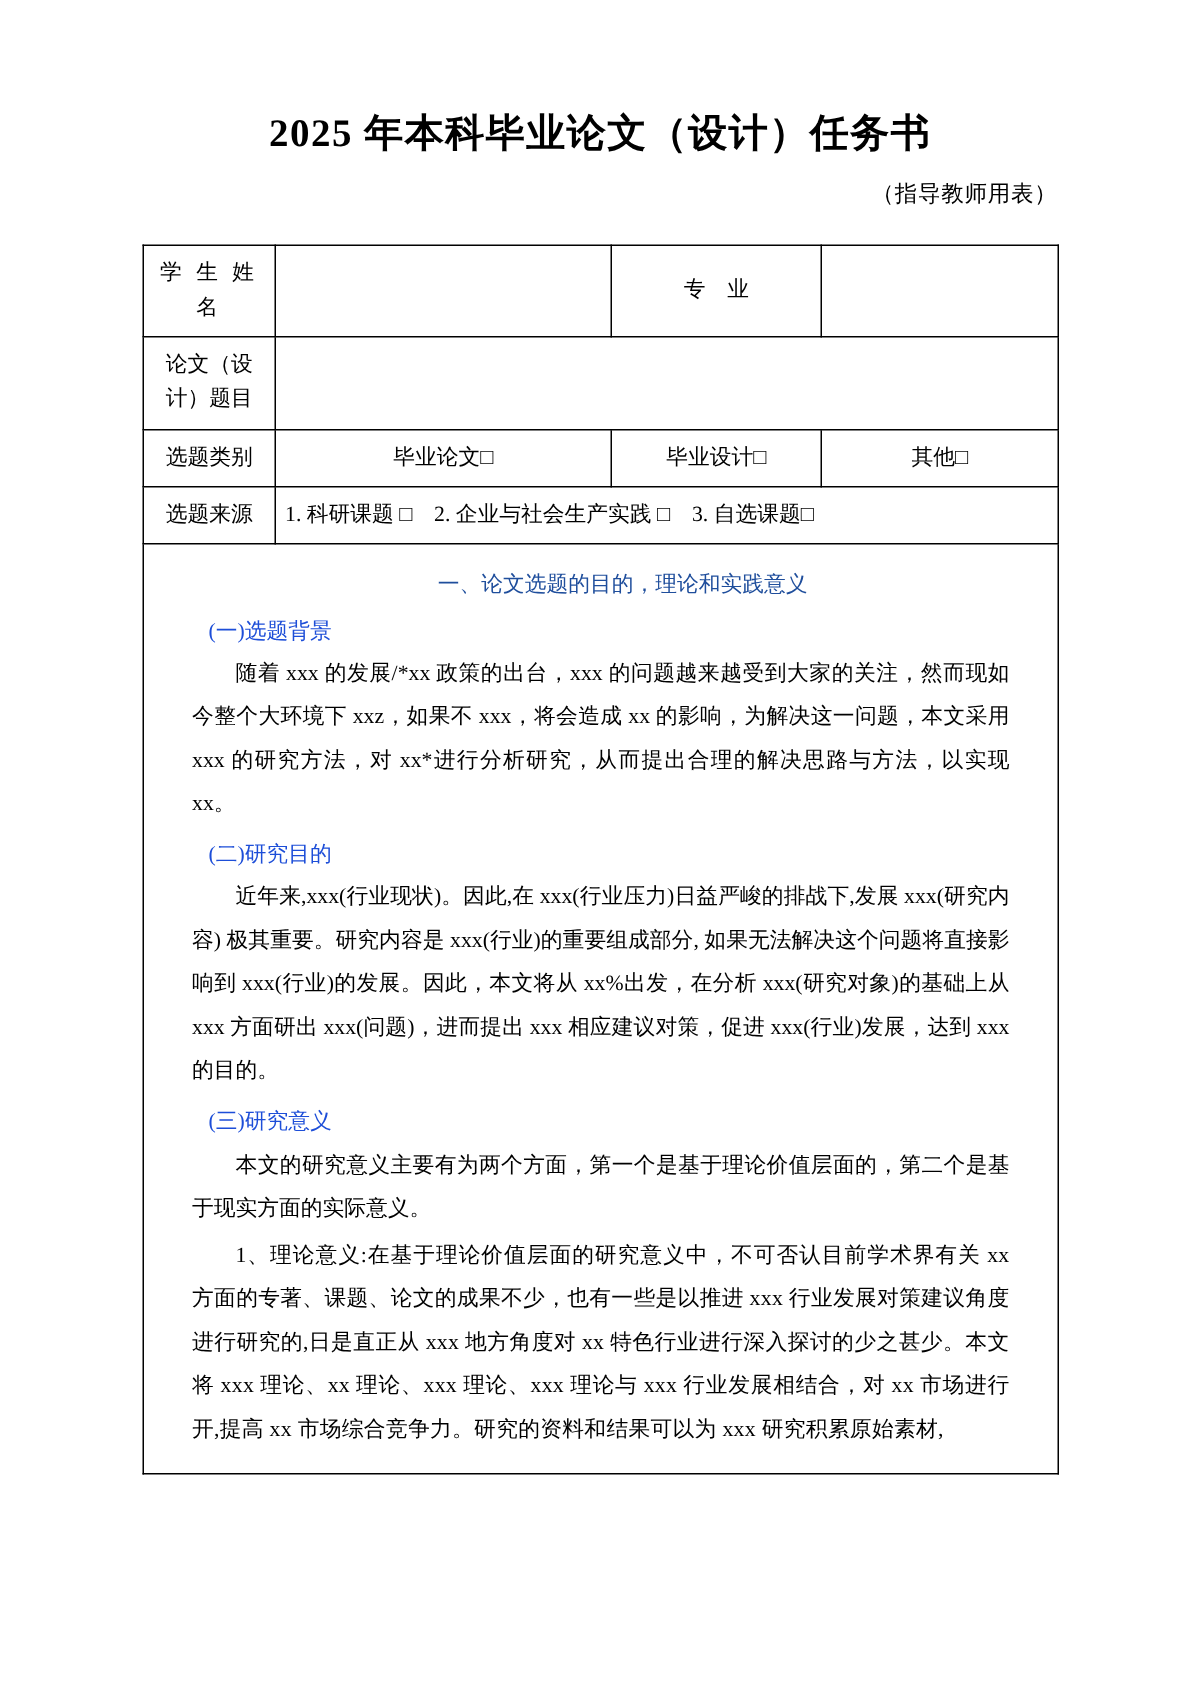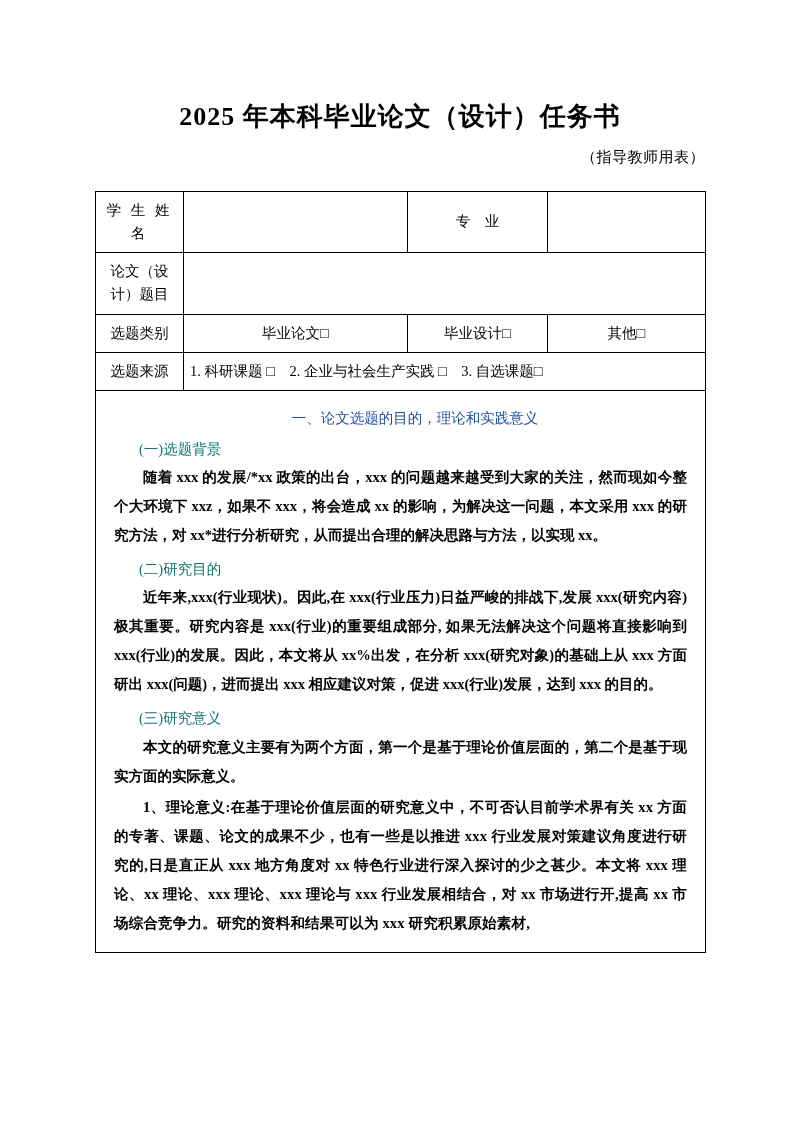--- a/index.html
+++ b/index.html
@@ -20,21 +20,21 @@
     height: 1132px;
     box-sizing: border-box;
     padding: 0 95px;
     position: relative;
   }
   .doc-title {
     text-align: center;
     font-size: 26px;
     font-weight: bold;
     letter-spacing: 1px;
-    margin-top: 100px;
+    margin-top: 72px;
     line-height: 1.3;
     font-family: "Liberation Serif", "DejaVu Serif", serif;
   }
   .doc-subtitle {
     text-align: right;
     font-size: 15px;
     margin-top: 14px;
     letter-spacing: 0.5px;
   }
   table.form {
@@ -82,32 +82,31 @@
     line-height: 1.95;
   }
   .sec-head {
     color: #1F4E9C;
     font-size: 14.5px;
     margin: 6px 0 2px 0;
     text-indent: 2em;
     text-align: center;
   }
   .sub-head {
-    color: #0f766e;
+    color: #1d4ed8;
     font-size: 14.5px;
     margin: 8px 0 2px 0;
     text-indent: 2em;
   }
   .para {
     font-size: 14.5px;
     text-indent: 2em;
     text-align: justify;
-    margin: 2px 4px;
+    margin: 2px 18px;
     line-height: 2.0;
-    font-weight: bold;
   }
   .para-spaced {
     letter-spacing: 0.2px;
   }
 </style>
 </head>
 <body>
 
 <div class="page">
 

